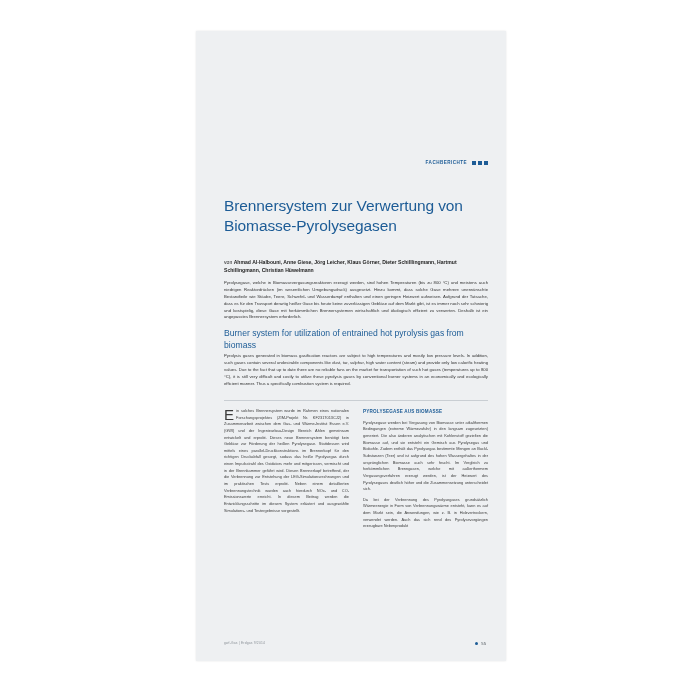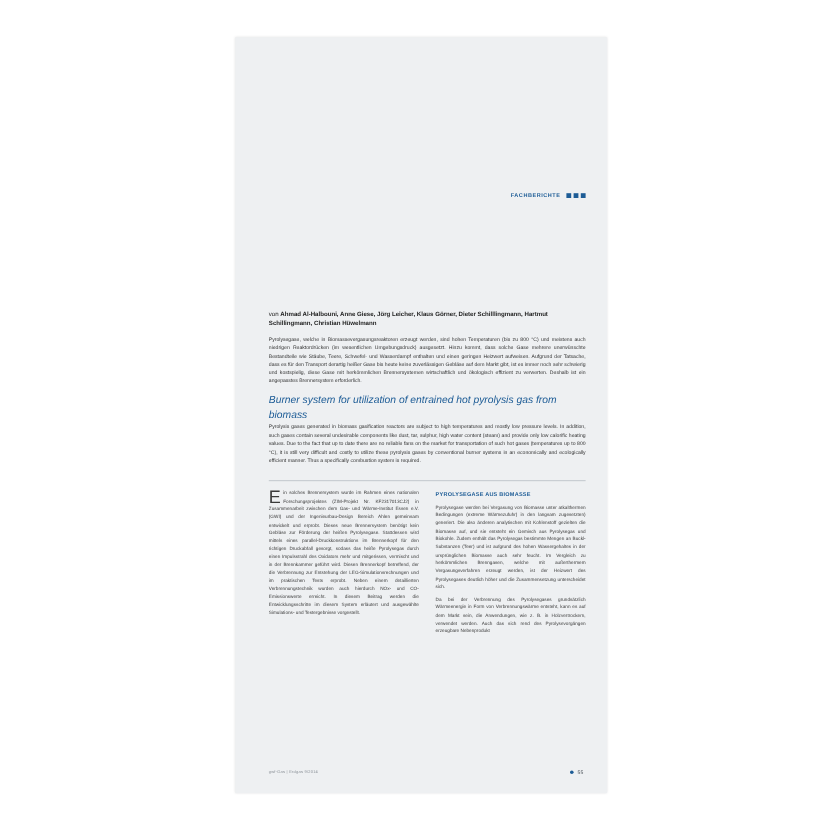--- a/index.html
+++ b/index.html
@@ -90,21 +90,20 @@
 
   
   .en-heading {
     position: absolute;
     left: 28px;
     top: 297px;
     width: 264px;
     font-size: 8.6px;
     line-height: 1.35;
     color: #1d5c96;
-    font-style: italic;
   }
   
   .abstract-en {
     position: absolute;
     left: 28px;
     top: 322px;
     width: 264px;
     font-size: 4.25px;
     line-height: 1.62;
     color: #333;
@@ -187,20 +186,21 @@
 
     <div class="section-tag">
       <span class="label">FACHBERICHTE</span>
       <span class="sq-group">
         <span class="sq"></span>
         <span class="sq"></span>
         <span class="sq"></span>
       </span>
     </div>
 
+    <div class="title">Brennersystem zur Verwertung von Biomasse-Pyrolysegasen</div>
 
     <div class="authors">
       <span class="von">von </span><b>Ahmad Al-Halbouni, Anne Giese, Jörg Leicher, Klaus Görner, Dieter Schilllingmann, Hartmut Schillingmann, Christian Hüwelmann</b>
     </div>
 
     <div class="abstract-de">Pyrolysegase, welche in Biomassevergasungsreaktoren erzeugt werden, sind hohen Temperaturen (bis zu 800 °C) und meistens auch niedrigen Reaktordrücken (im wesentlichen Umgebungsdruck) ausgesetzt. Hinzu kommt, dass solche Gase mehrere unerwünschte Bestandteile wie Stäube, Teere, Schwefel- und Wasserdampf enthalten und einen geringen Heizwert aufweisen. Aufgrund der Tatsache, dass es für den Transport derartig heißer Gase bis heute keine zuverlässigen Gebläse auf dem Markt gibt, ist es immer noch sehr schwierig und kostspielig, diese Gase mit herkömmlichen Brennersystemen wirtschaftlich und ökologisch effizient zu verwerten. Deshalb ist ein angepasstes Brennersystem erforderlich.</div>
 
     <div class="en-heading">Burner system for utilization of entrained hot pyrolysis gas from biomass</div>
 
     <div class="abstract-en">Pyrolysis gases generated in biomass gasification reactors are subject to high temperatures and mostly low pressure levels. In addition, such gases contain several undesirable components like dust, tar, sulphur, high water content (steam) and provide only low calorific heating values. Due to the fact that up to date there are no reliable fans on the market for transportation of such hot gases (temperatures up to 800 °C), it is still very difficult and costly to utilize these pyrolysis gases by conventional burner systems in an economically and ecologically efficient manner. Thus a specifically combustion system is required.</div>

